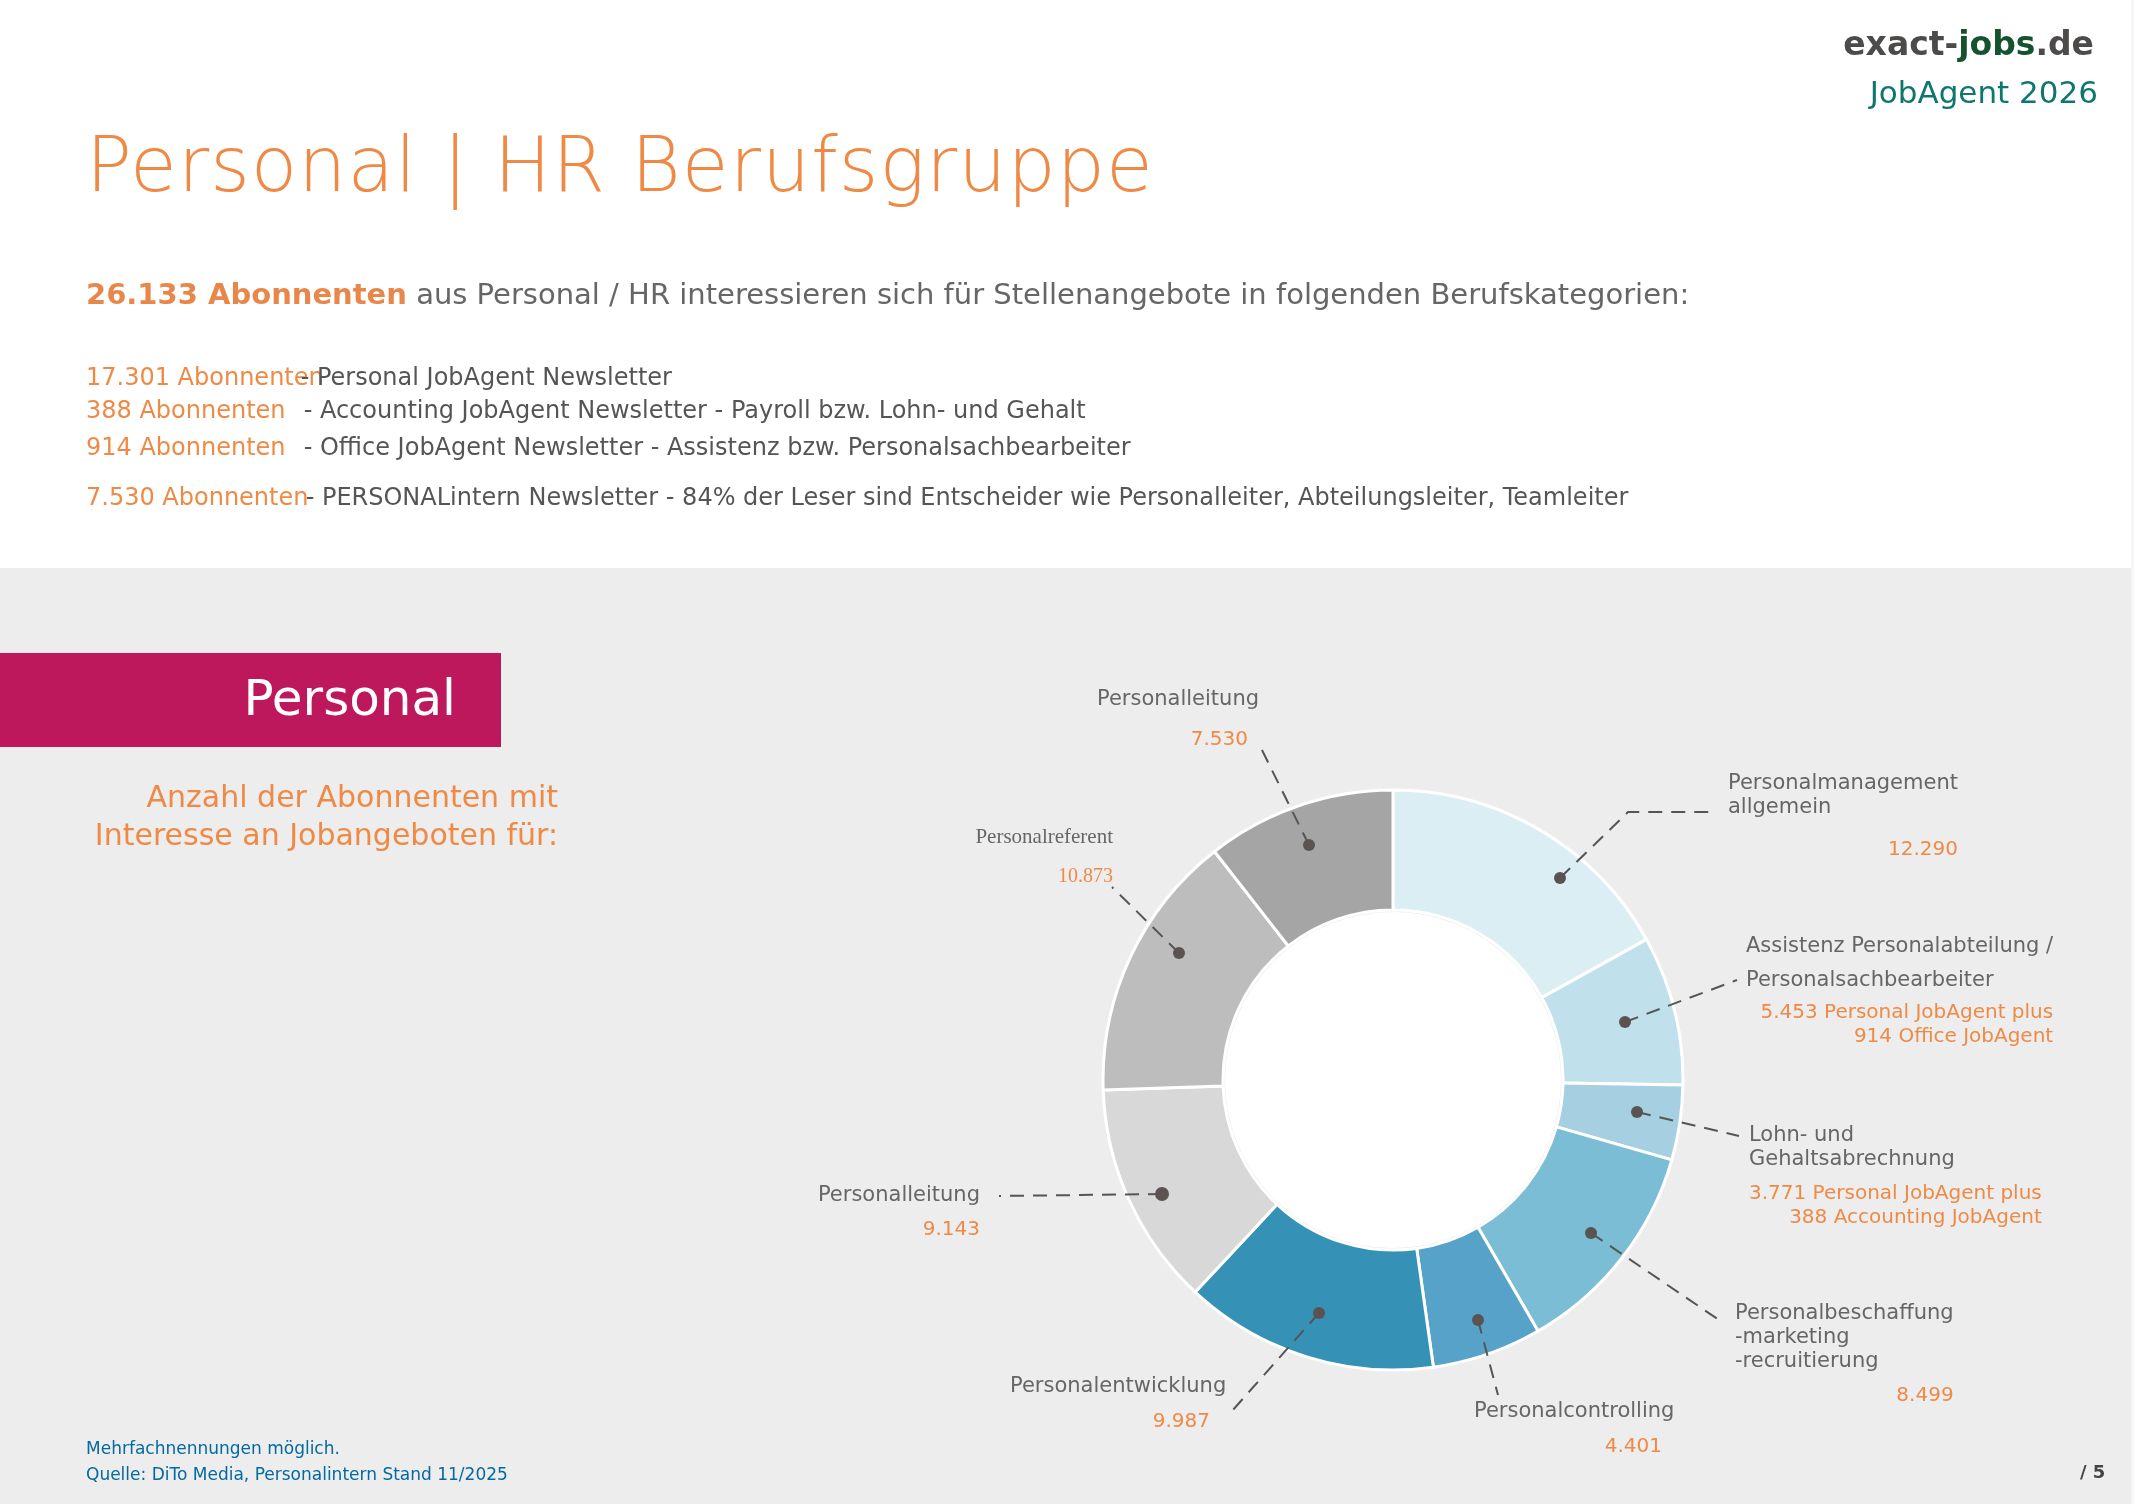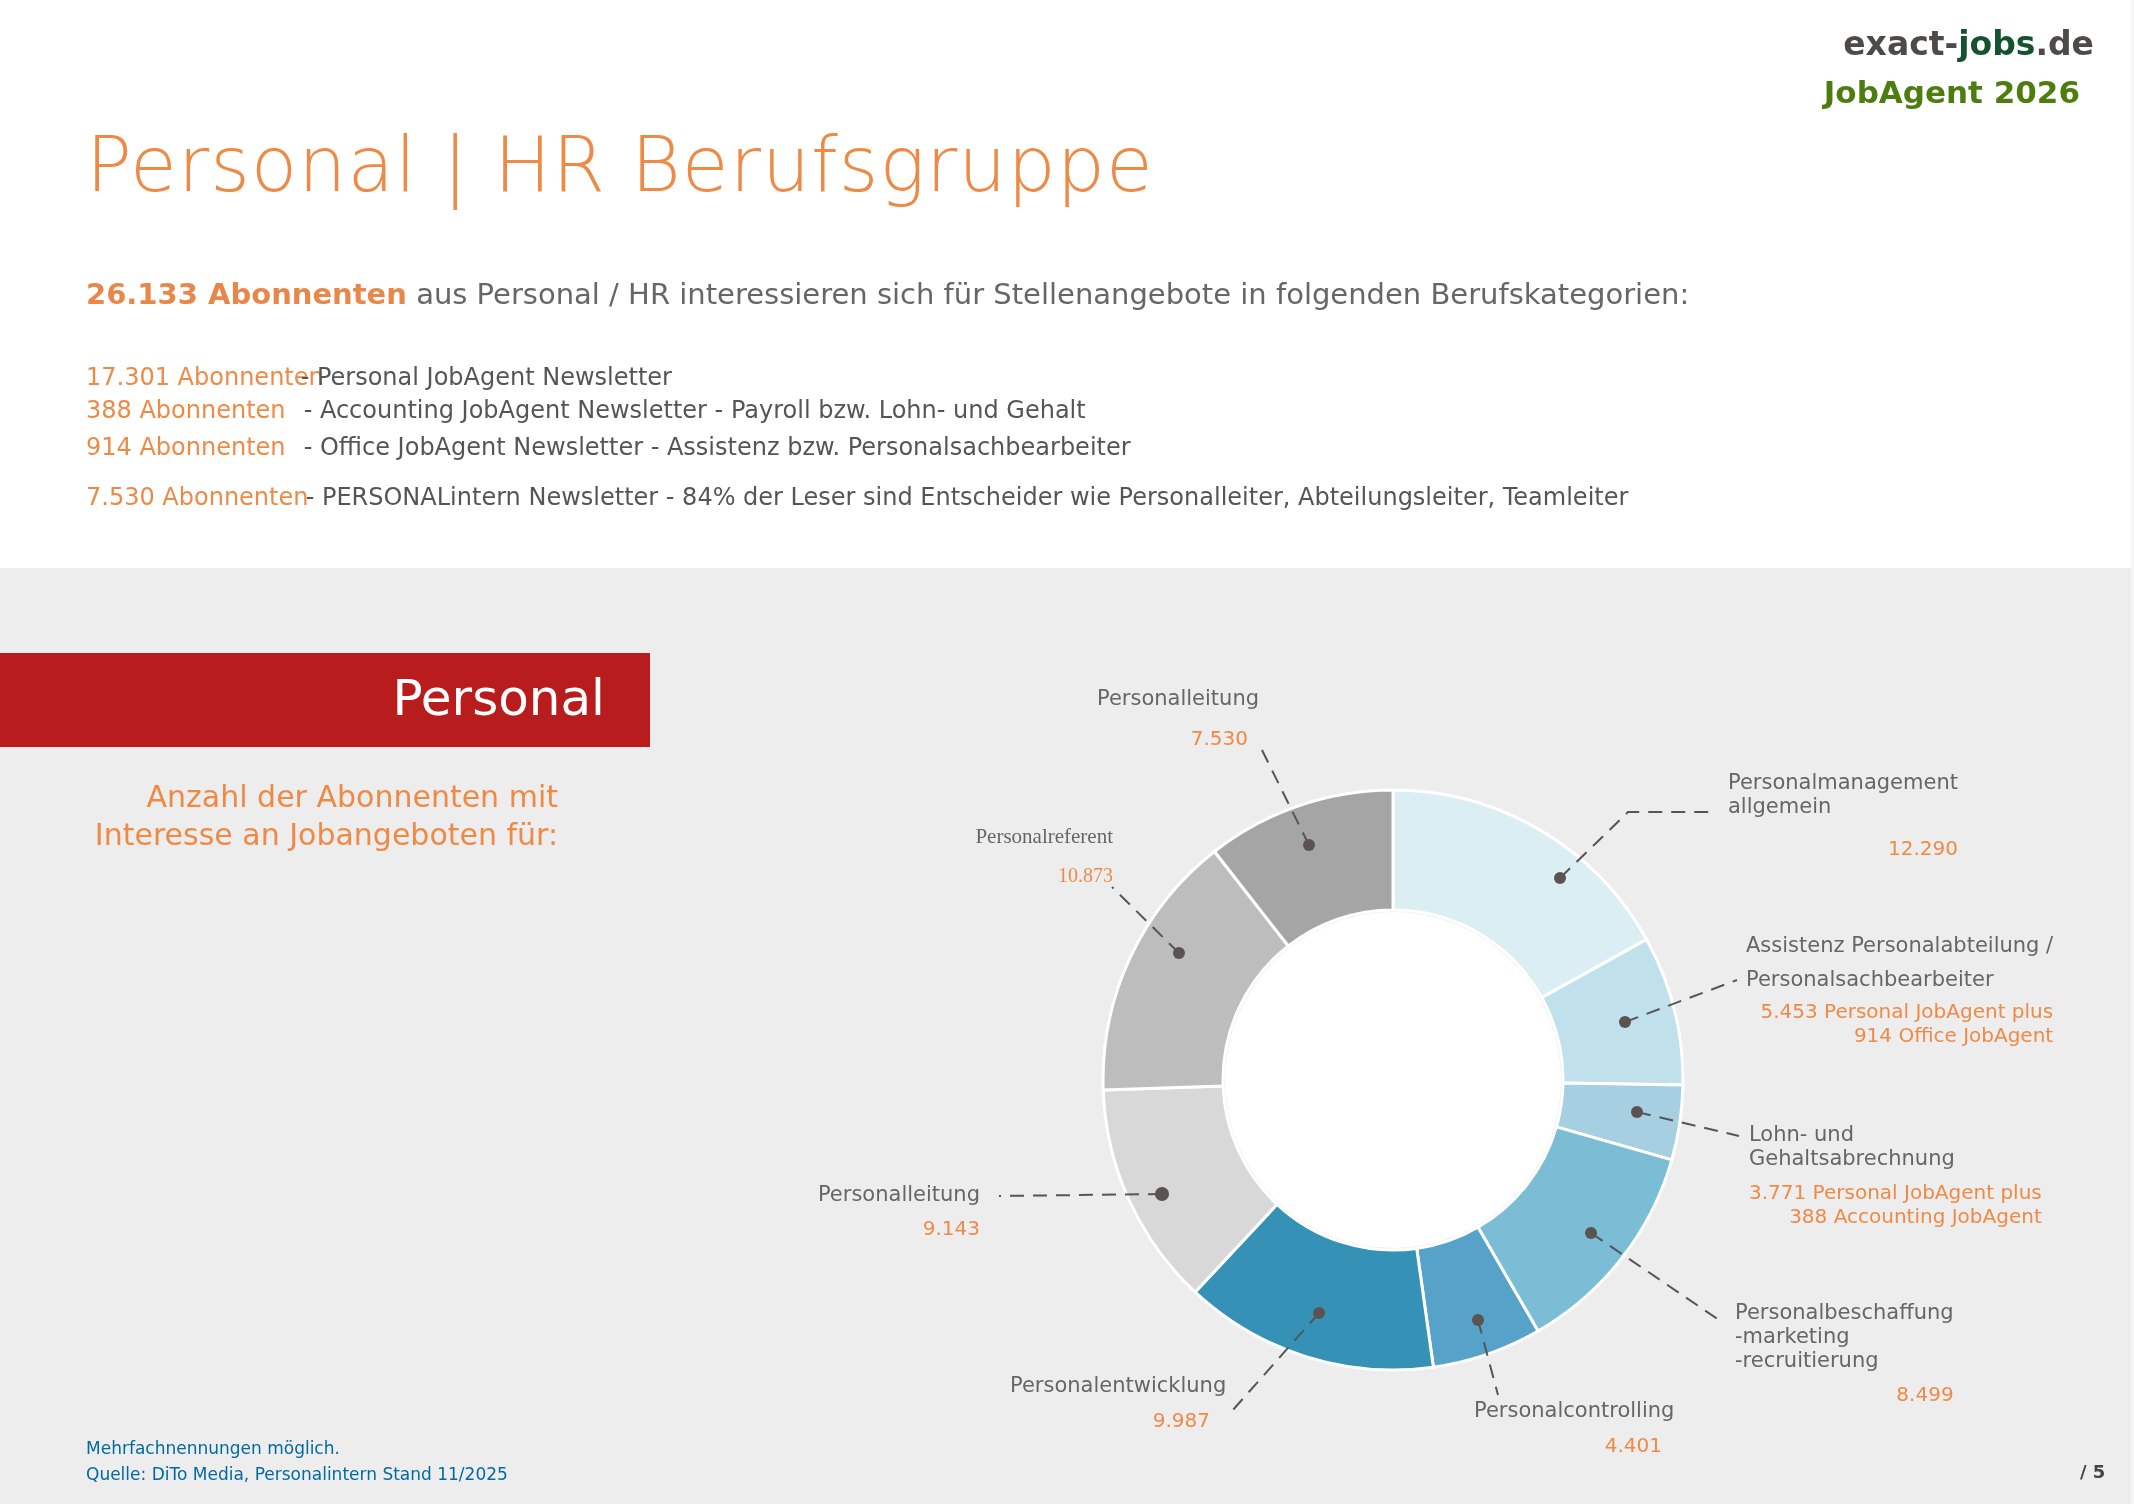--- a/index.html
+++ b/index.html
@@ -3,27 +3,27 @@
 <meta charset="utf-8">
 <style>
   html, body { margin:0; padding:0; }
   body { width:2134px; height:1504px; position:relative; overflow:hidden; background:#ffffff; font-family:"DejaVu Sans", sans-serif; }
   .top { position:absolute; left:0; top:0; width:2131px; height:568px; background:#ffffff; }
   .bottom { position:absolute; left:0; top:568px; width:2131px; height:936px; background:#ededed; }
   .edge { position:absolute; left:2131px; top:0; width:3px; height:1504px; background:#f6f6f6; }
   .abs { position:absolute; white-space:nowrap; }
   .logo { right:40px; top:24px; font-size:33px; font-weight:bold; color:#4d4a4a; letter-spacing:0px; }
   .logo .blue { color:#14532d; }
-  .jobagent { right:54px; top:74px; font-size:31px; font-weight:bold; color:#4d7c0f; }
+  .jobagent { right:36px; top:74px; font-size:31px; font-weight:normal; color:#0f766e; }
   .title { left:86px; top:120px; font-size:76px; color:#ef8a46; font-weight:300; letter-spacing:1px; }
   .lead { left:86px; top:277px; font-size:29px; color:#666; }
   .lead b { color:#e9874b; font-weight:bold; }
   .row { left:86px; font-size:24px; color:#555; }
   .row .num { color:#ef8a46; display:inline-block; }
-  .banner { left:0; top:653px; width:602px; height:94px; background:#b91c1c;padding-left:48px; }
+  .banner { left:0; top:653px; width:501px; height:94px; background:#be185d; }
   .banner span { position:absolute; right:45px; top:16px; font-size:50px; color:#ffffff; }
   .sub { right:1576px; top:778px; text-align:right; font-size:30px; color:#ef8a46; line-height:38px; }
   .lbl { font-size:21px; color:#666; line-height:24px; }
   .val { font-size:20px; color:#ef8a46; line-height:24px;text-align:right; }
   .footer { left:86px; font-size:17px; color:#0369a1; }
   .page { left:2080px; top:1461px; font-size:18px; font-weight:bold; color:#444; }
 </style>
 </head>
 <body>
 

